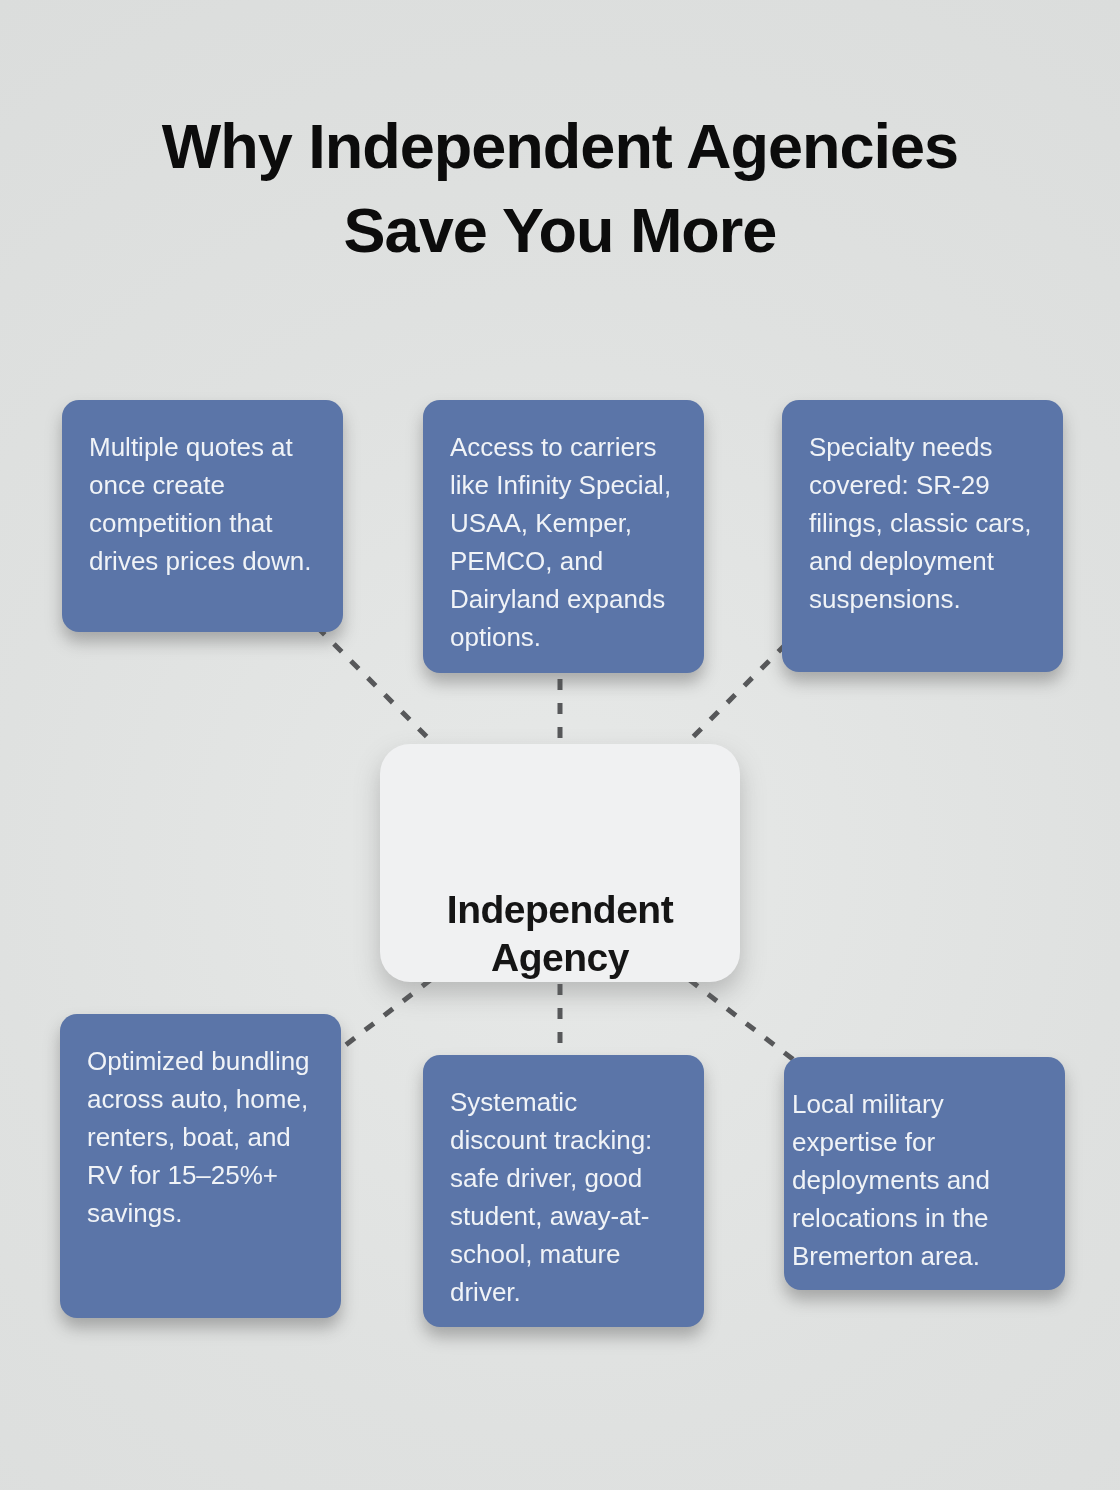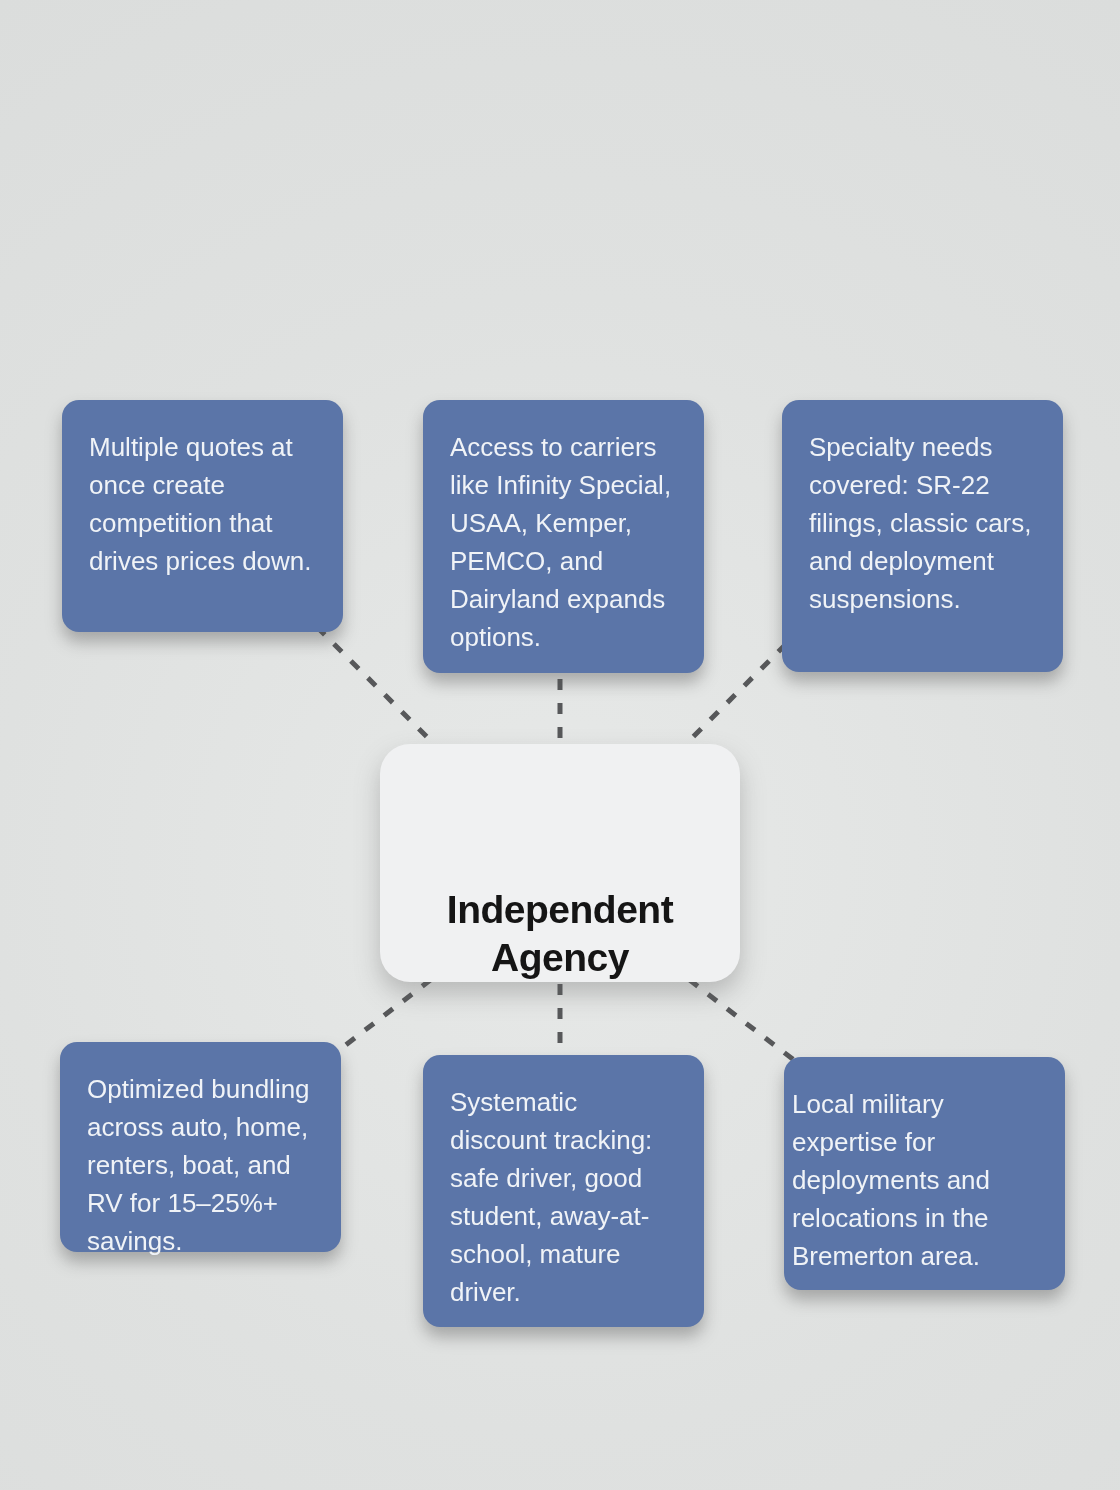--- a/index.html
+++ b/index.html
@@ -58,21 +58,21 @@
   .node p {
     margin: 0;
     color: #f0f3f7;
     font-size: 26px;
     line-height: 38px;
     font-weight: 400;
   }
   .node-top-left      { left: 62px;  top: 400px;  height: 232px; }
   .node-top-center    { left: 423px; top: 400px;  height: 273px; }
   .node-top-right     { left: 782px; top: 400px;  height: 272px; }
-  .node-bottom-left   { left: 60px;  top: 1042px; height: 210px; }
+  .node-bottom-left   { left: 60px;  top: 1014px; height: 304px; }
   .node-bottom-center { left: 423px; top: 1055px; height: 272px; }
   .node-bottom-right  { left: 784px; top: 1057px; height: 233px; padding-left: 8px; }
   .center-node {
     position: absolute;
     left: 380px;
     top: 744px;
     width: 360px;
     height: 238px;
     background: #f0f1f2;
     border-radius: 30px;
@@ -89,40 +89,44 @@
     font-weight: 700;
     color: #151515;
     letter-spacing: -0.5px;
   }
 </style>
 </head>
 <body>
 
 <div class="canvas">
 
+  <h1 class="title">
+      <span class="title-line">Why Independent Agencies</span>
+      <span class="title-line">Save You More</span>
+    </h1>
 
   <svg class="connectors" viewBox="0 0 1120 1490" xmlns="http://www.w3.org/2000/svg">
     <line x1="300" y1="610" x2="450" y2="760"></line>
     <line x1="560" y1="655" x2="560" y2="765"></line>
     <line x1="820" y1="610" x2="670" y2="760"></line>
     <line x1="450" y1="965" x2="300" y2="1080"></line>
     <line x1="560" y1="960" x2="560" y2="1075"></line>
     <line x1="670" y1="965" x2="820" y2="1080"></line>
   </svg>
 
   <div class="node node-top-left">
     <p>Multiple quotes at once create competition that drives prices down.</p>
   </div>
 
   <div class="node node-top-center">
     <p>Access to carriers like Infinity Special, USAA, Kemper, PEMCO, and Dairyland expands options.</p>
   </div>
 
   <div class="node node-top-right">
-    <p>Specialty needs covered: SR-22 filings, classic cars, and deployment suspensions.</p>
+    <p>Specialty needs covered: SR-29 filings, classic cars, and deployment suspensions.</p>
   </div>
 
   <div class="center-node">
     <span>Independent Agency</span>
   </div>
 
   <div class="node node-bottom-left">
     <p>Optimized bundling across auto, home, renters, boat, and RV for 15–25%+ savings.</p>
   </div>
 

